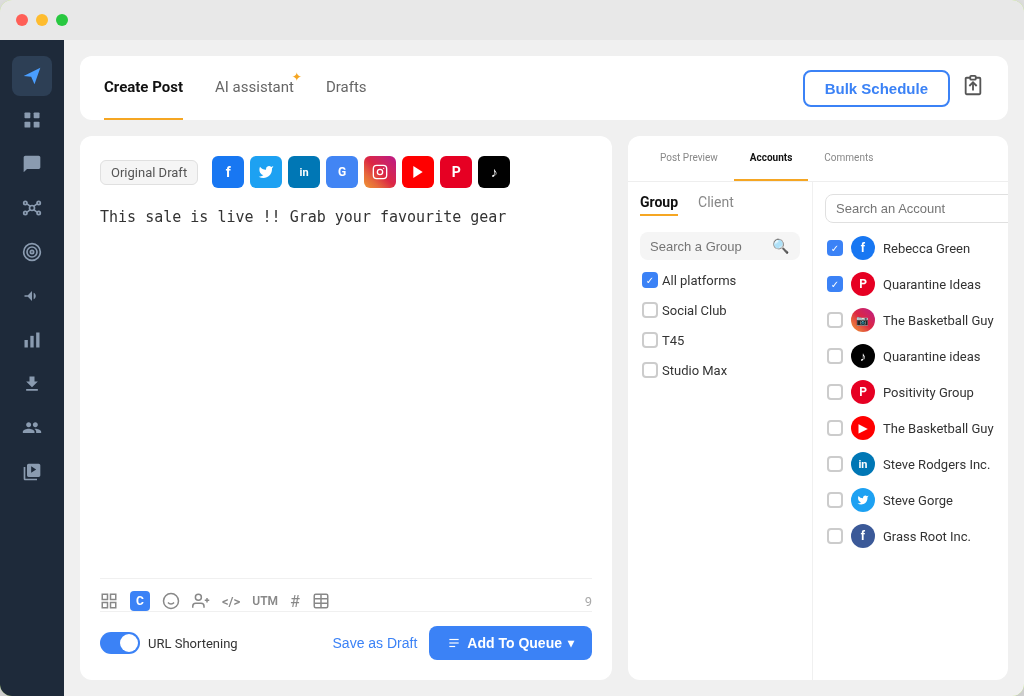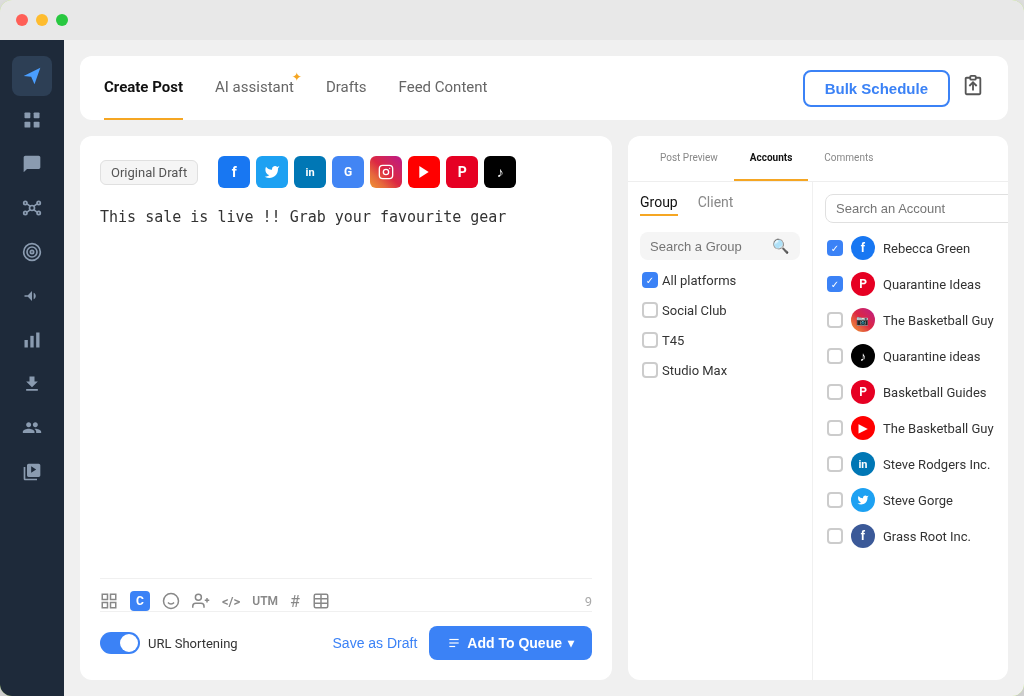--- a/index.html
+++ b/index.html
@@ -147,21 +147,21 @@
       flex: 1;
       background: white;
       border-radius: 12px;
       padding: 20px;
       display: flex;
       flex-direction: column;
     }
     .editor-header {
       display: flex;
       align-items: center;
-      gap: 20px;
+      gap: 14px;
       margin-bottom: 16px;
     }
     .draft-label {
       font-size: 13px;
       color: #555;
       background: #f5f5f5;
       border: 1px solid #e0e0e0;
       border-radius: 6px;
       padding: 4px 10px;
     }
@@ -324,21 +324,21 @@
     }
     .gc-tab {
       font-size: 14px;
       color: #888;
       cursor: pointer;
       padding-bottom: 4px;
       border-bottom: 2px solid transparent;
     }
     .gc-tab.active {
       color: #111;
-      font-weight: 400;
+      font-weight: 700;
       border-bottom: 2px solid #f5a623;
     }
     .search-group {
       display: flex;
       align-items: center;
       background: #f5f5f5;
       border-radius: 8px;
       padding: 6px 10px;
       gap: 6px;
     }
@@ -549,23 +549,20 @@
         <div class="tabs">
           <div class="tab active">
             <span>Create Post</span>
           </div>
           <div class="tab tab-ai" style="position:relative;">
             <span>AI assistant</span>
             <span class="sparkle">✦</span>
           </div>
           <div class="tab">
             <span>Drafts</span>
-          </div>
-          <div class="tab">
-            <span>Feed Content</span>
           </div>
         </div>
         <div class="top-bar-actions">
           <button class="btn-bulk">Bulk Schedule</button>
           <span class="btn-export">
             <svg width="22" height="22" viewBox="0 0 24 24" fill="none" stroke="#555" stroke-width="2">
                 <path d="M15 3H19C19.55 3 20 3.45 20 4V20C20 20.55 19.55 21 19 21H5C4.45 21 4 20.55 4 20V4C4 3.45 4.45 3 5 3H9"></path>
                 <rect x="9" y="1" width="6" height="4" rx="1"></rect>
                 <path d="M8 12L12 8L16 12"></path>
                 <line x1="12" y1="8" x2="12" y2="17"></line>
@@ -740,21 +737,21 @@
 
                 <div class="account-item">
                   <div class="account-checkbox"></div>
                   <div class="account-platform-icon" style="background:#010101;font-size:13px;">♪</div>
                   <span class="account-name">Quarantine ideas</span>
                 </div>
 
                 <div class="account-item">
                   <div class="account-checkbox"></div>
                   <div class="account-platform-icon" style="background:#e60023;font-weight:bold;font-size:12px;">P</div>
-                  <span class="account-name">Basketball Guides</span>
+                  <span class="account-name">Positivity Group</span>
                 </div>
 
                 <div class="account-item">
                   <div class="account-checkbox"></div>
                   <div class="account-platform-icon" style="background:#ff0000;font-size:12px;">▶</div>
                   <span class="account-name">The Basketball Guy</span>
                 </div>
 
                 <div class="account-item">
                   <div class="account-checkbox"></div>

